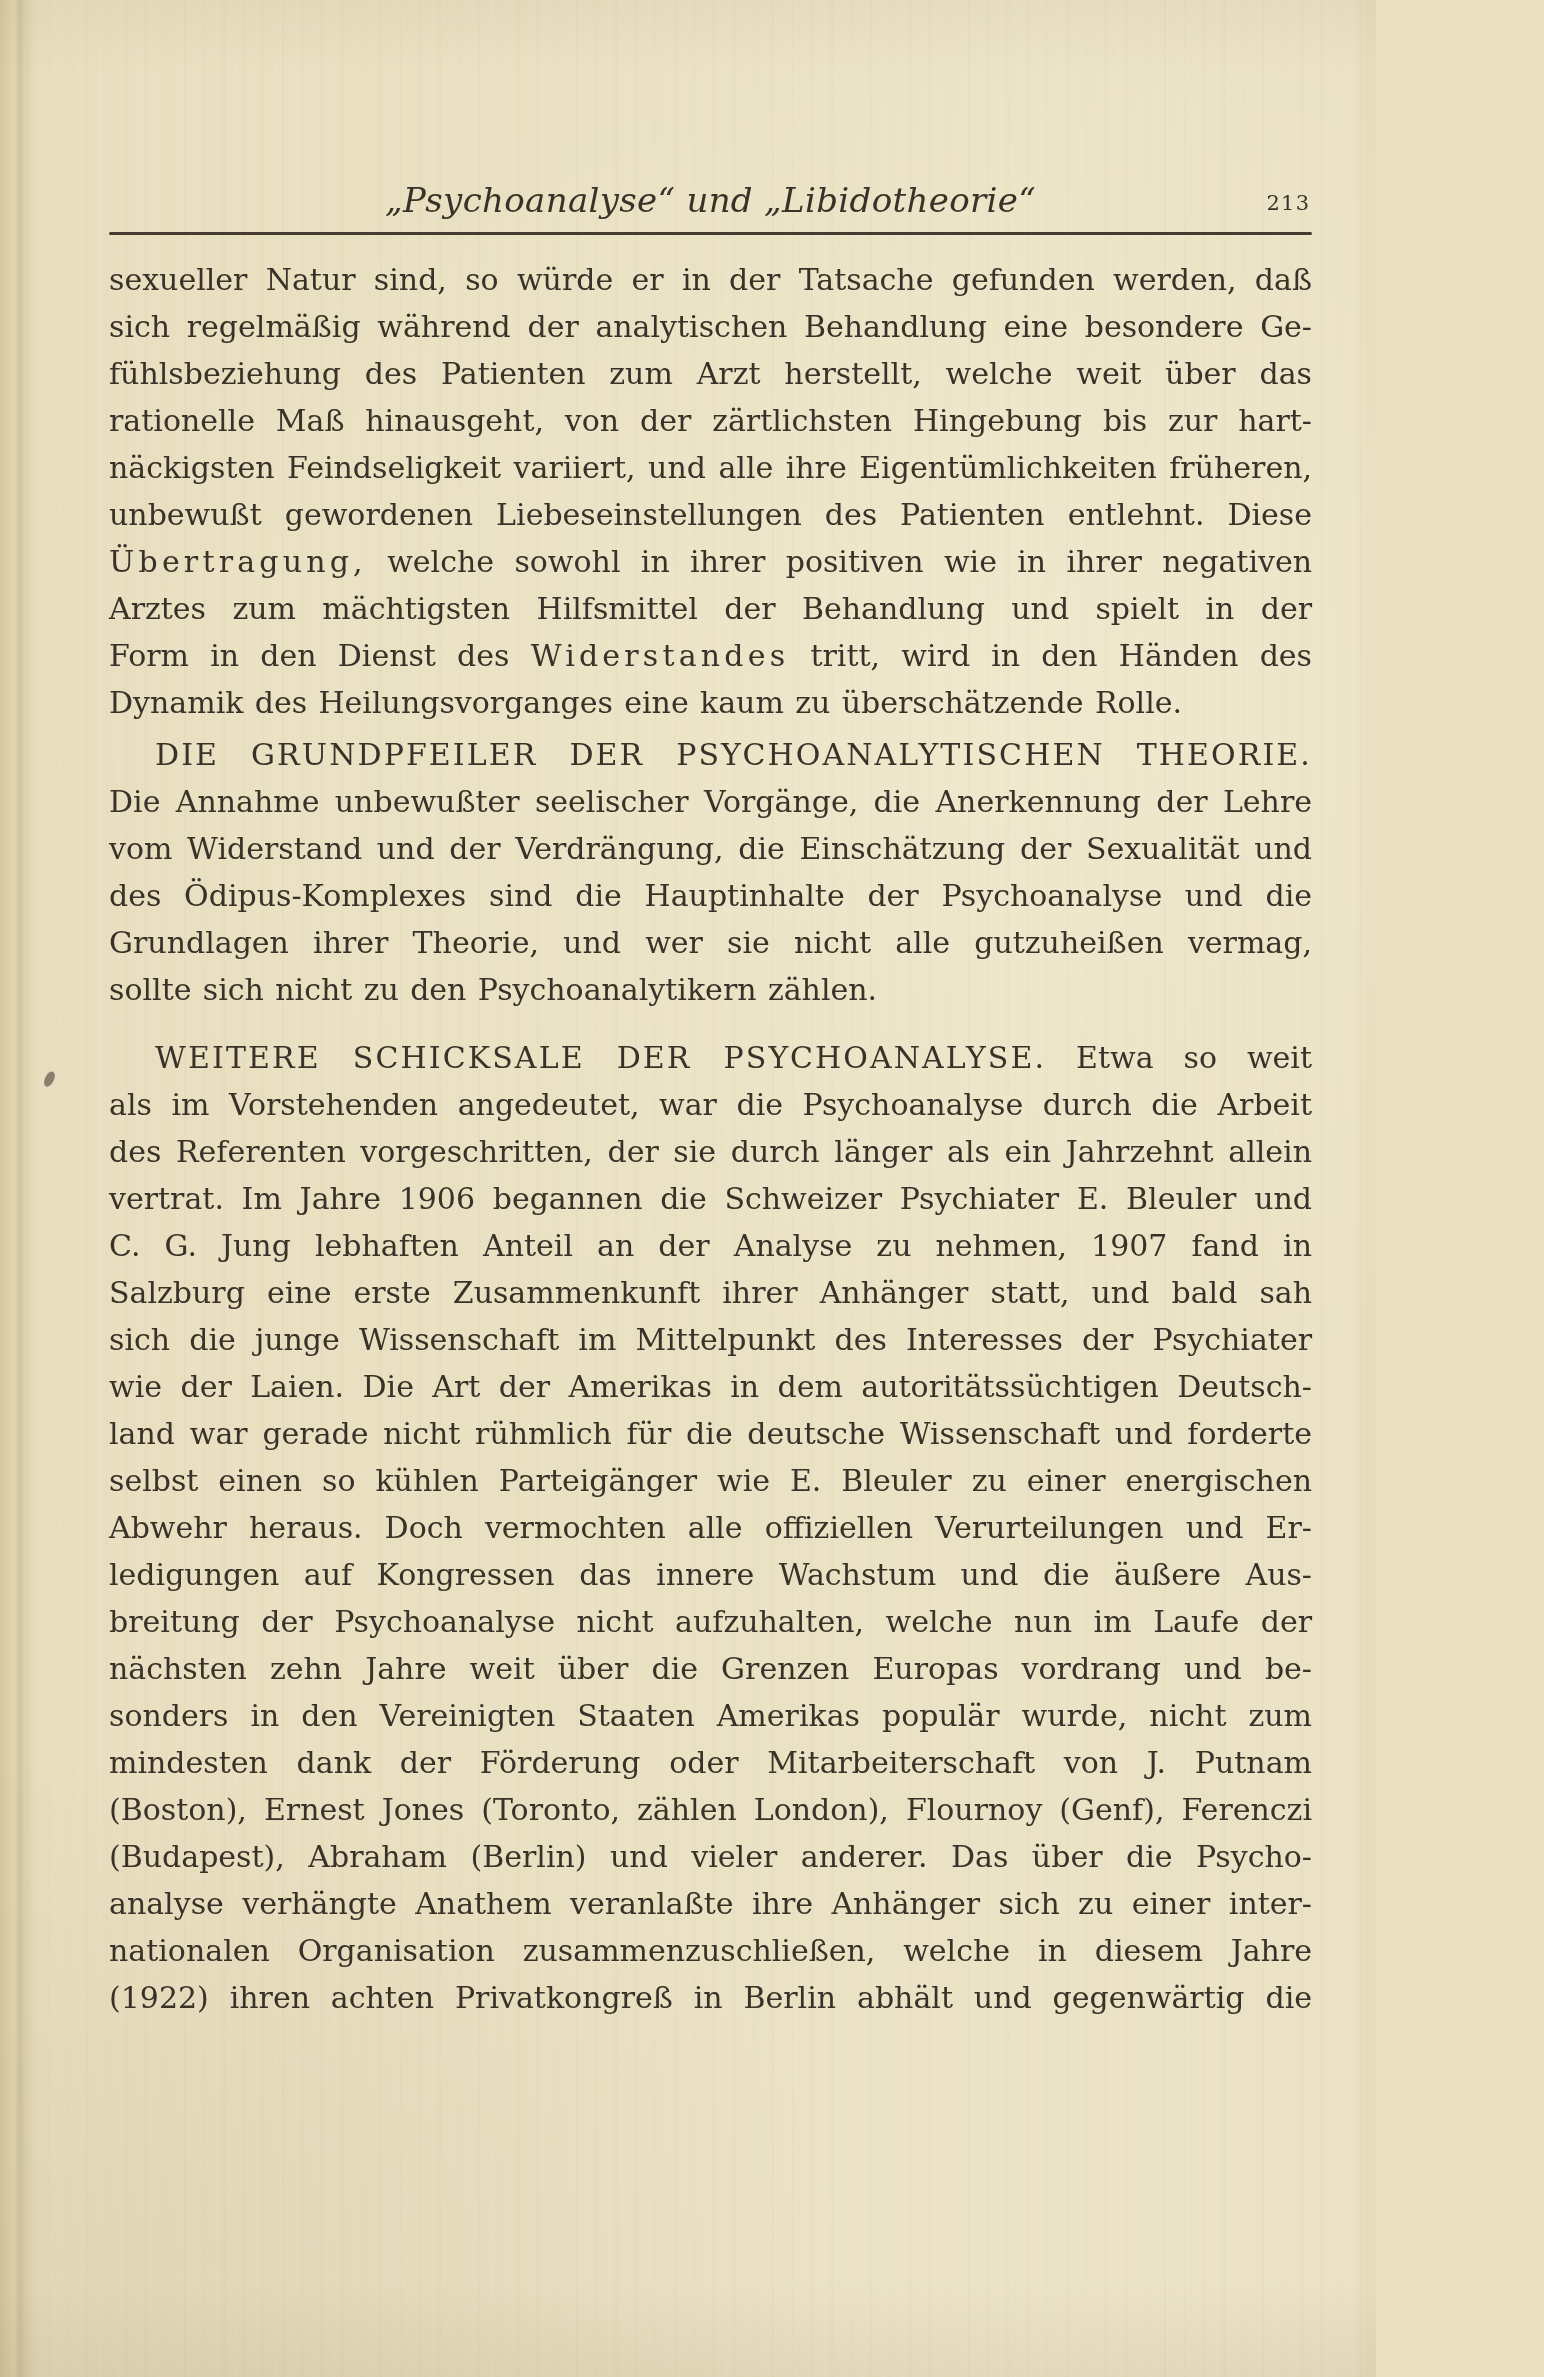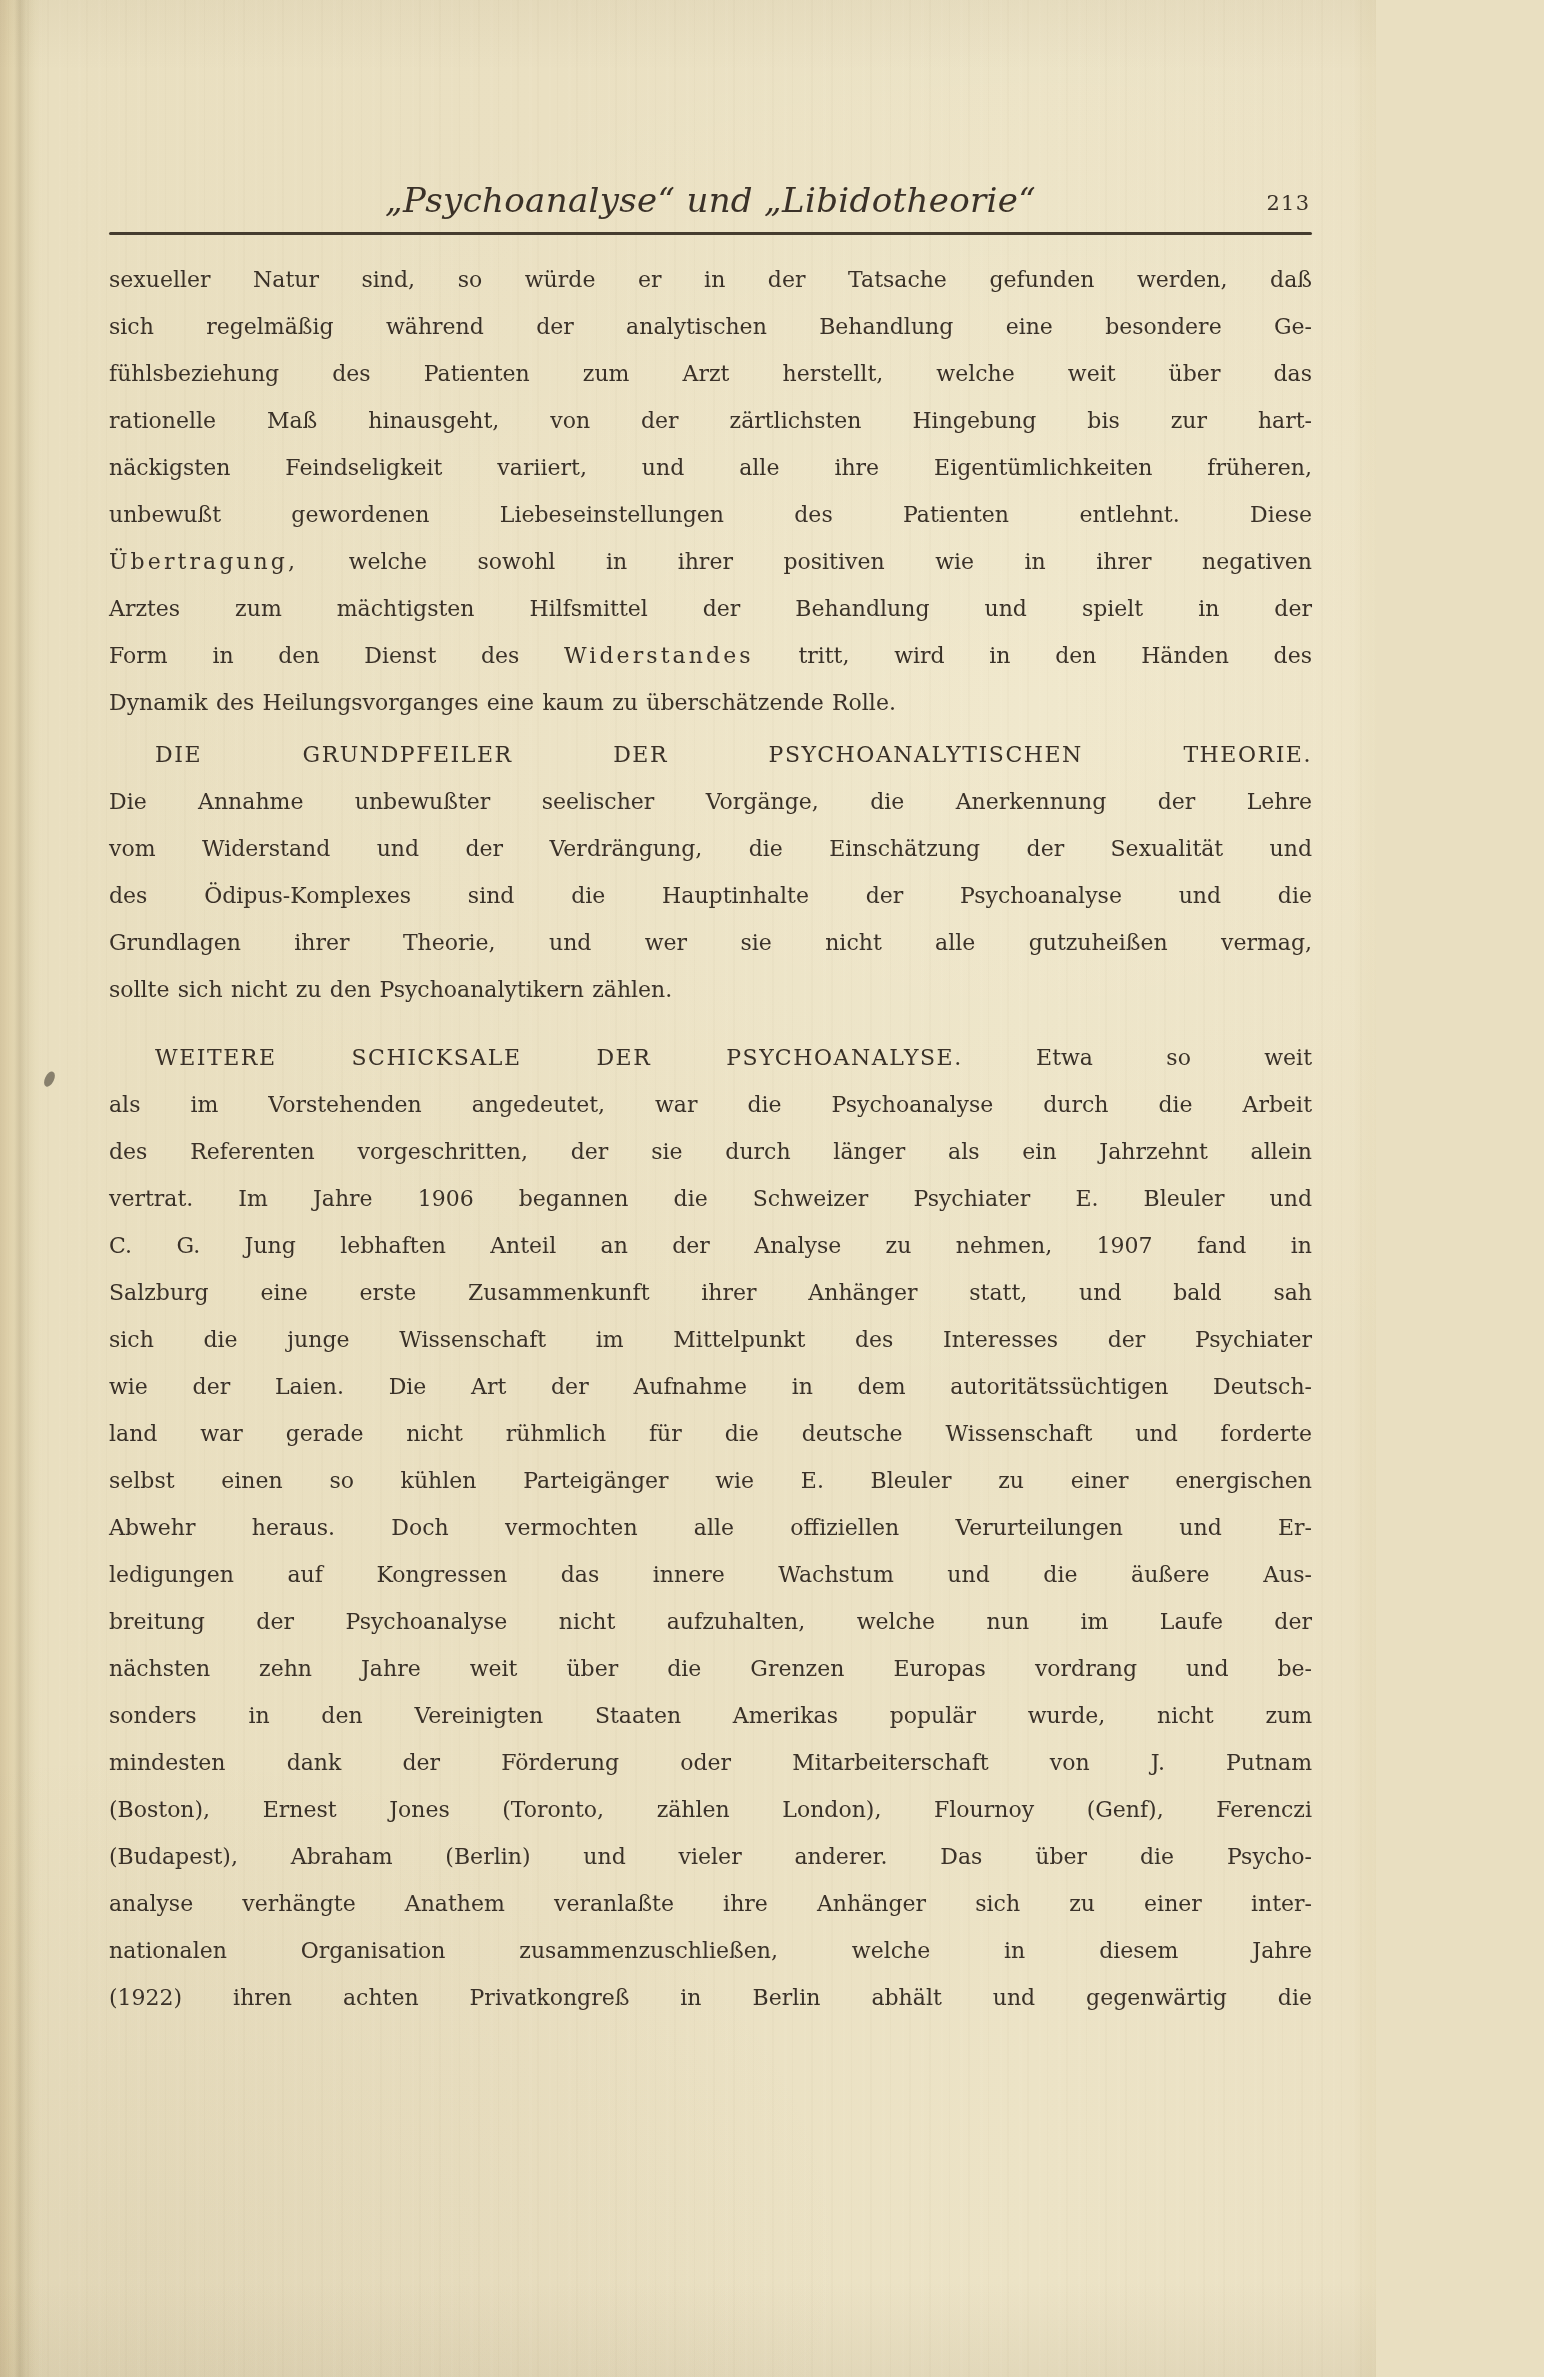--- a/index.html
+++ b/index.html
@@ -54,21 +54,21 @@
     position: absolute; right: 1.7px; top: 2.6px;
     font-style: normal; font-size: 21px; letter-spacing: 0.06em;
   }
   .rule {
     position: absolute; left: 0; right: 0; top: 232px; height: 3.4px;
     background: #453c2f;
     border-radius: 1.7px;
   }
   .bodytext {
     position: absolute; left: 0; right: 0; top: 256px;
-    font-size: 22px; line-height: 47px;
+    font-size: 30px; line-height: 47px;
     word-spacing: 0.06em;
   }
   .para { margin: 0; }
   .para-1 { margin-top: 5px; }
   .para-2 { margin-top: 21px; }
   .line {
     height: 47px;
     text-align: justify;
     text-align-last: justify;
     text-justify: inter-word;
@@ -116,21 +116,21 @@
           <div class="line flush-last">sollte sich nicht zu den Psychoanalytikern zählen.</div>
         </div>
       <div class="para para-2">
           <div class="line indent"><span class="caps">WEITERE SCHICKSALE DER PSYCHOANALYSE.</span> Etwa so weit</div>
           <div class="line">als im Vorstehenden angedeutet, war die Psychoanalyse durch die Arbeit</div>
           <div class="line">des Referenten vorgeschritten, der sie durch länger als ein Jahrzehnt allein</div>
           <div class="line">vertrat. Im Jahre 1906 begannen die Schweizer Psychiater E. Bleuler und</div>
           <div class="line">C. G. Jung lebhaften Anteil an der Analyse zu nehmen, 1907 fand in</div>
           <div class="line">Salzburg eine erste Zusammenkunft ihrer Anhänger statt, und bald sah</div>
           <div class="line">sich die junge Wissenschaft im Mittelpunkt des Interesses der Psychiater</div>
-          <div class="line">wie der Laien. Die Art der Aufnahme in dem autoritätssüchtigen Deutsch-</div>
+          <div class="line">wie der Laien. Die Art der Amerikas in dem autoritätssüchtigen Deutsch-</div>
           <div class="line">land war gerade nicht rühmlich für die deutsche Wissenschaft und forderte</div>
           <div class="line">selbst einen so kühlen Parteigänger wie E. Bleuler zu einer energischen</div>
           <div class="line">Abwehr heraus. Doch vermochten alle offiziellen Verurteilungen und Er-</div>
           <div class="line">ledigungen auf Kongressen das innere Wachstum und die äußere Aus-</div>
           <div class="line">breitung der Psychoanalyse nicht aufzuhalten, welche nun im Laufe der</div>
           <div class="line">nächsten zehn Jahre weit über die Grenzen Europas vordrang und be-</div>
           <div class="line">sonders in den Vereinigten Staaten Amerikas populär wurde, nicht zum</div>
           <div class="line">mindesten dank der Förderung oder Mitarbeiterschaft von J. Putnam</div>
           <div class="line">(Boston), Ernest Jones (Toronto, zählen London), Flournoy (Genf), Ferenczi</div>
           <div class="line">(Budapest), Abraham (Berlin) und vieler anderer. Das über die Psycho-</div>

